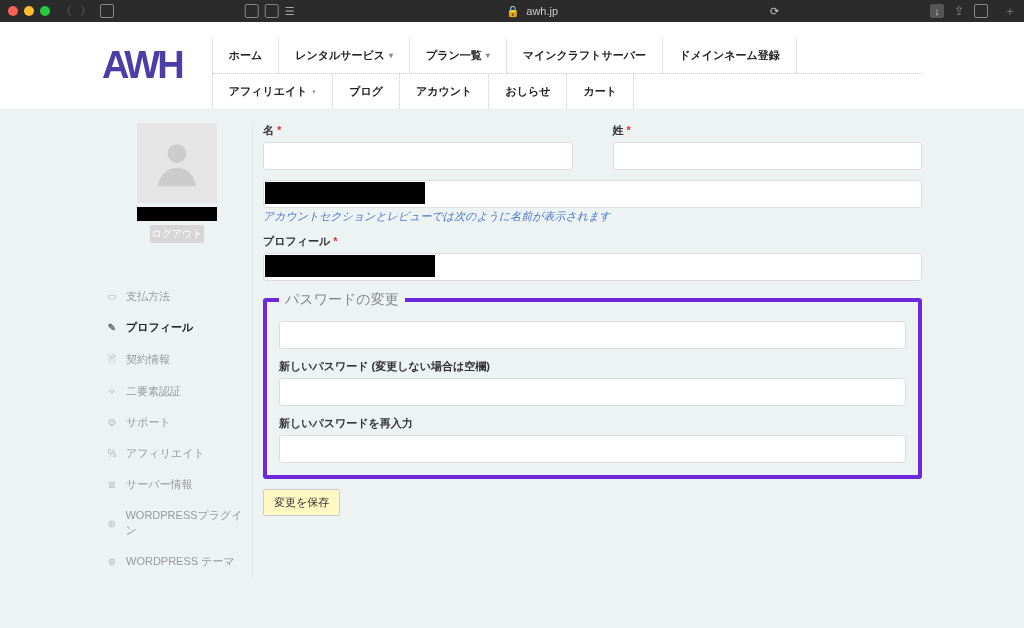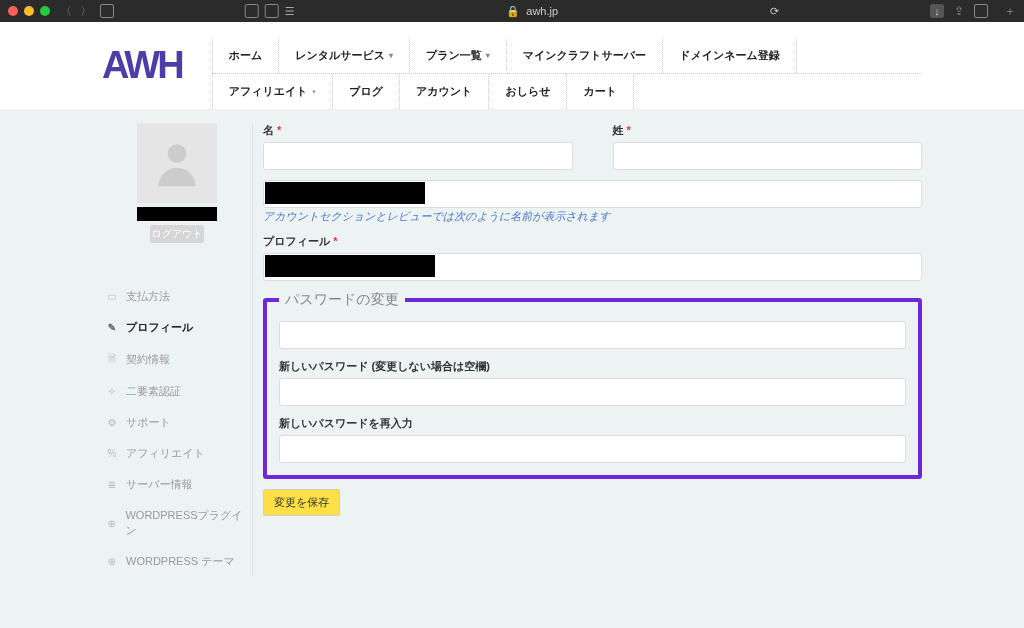--- a/index.html
+++ b/index.html
@@ -45,21 +45,21 @@
   .row { display:flex; gap:40px; }
   .fld { flex:1; margin-bottom:10px; }
   .lbl { font-size:11px; font-weight:700; margin-bottom:4px; display:block; }
   .req { color:#d33; }
   input.txt { width:100%; height:28px; border:1px solid #ddd; border-radius:3px; background:#fff; padding:0 6px; font-size:12px; }
   .masked { position:relative; }
   .mask-overlay { position:absolute; left:2px; top:2px; height:22px; background:#000; }
   .helper { color:#4877c9; font-style:italic; font-size:11px; margin-top:1px; }
   fieldset.pw { border:4px solid #6d28d9; border-radius:3px; padding:12px 12px 12px; margin-top:8px; }
   fieldset.pw legend { color:#888; font-size:14px; padding:0 6px; }
-  .save { background:#fde047; border:1px solid #ccc; padding:5px 10px; font-size:11px; margin-top:10px; cursor:pointer; border-radius:2px; display:inline-block; }
+  .save { background:#fef9c3; border:1px solid #ccc; padding:5px 10px; font-size:11px; margin-top:10px; cursor:pointer; border-radius:2px; display:inline-block; }
 </style>
 </head>
 <body>
 
 <div class="chrome">
   <div class="traffic">
     <span class="dot r"></span>
     <span class="dot y"></span>
     <span class="dot g"></span>
   </div>

